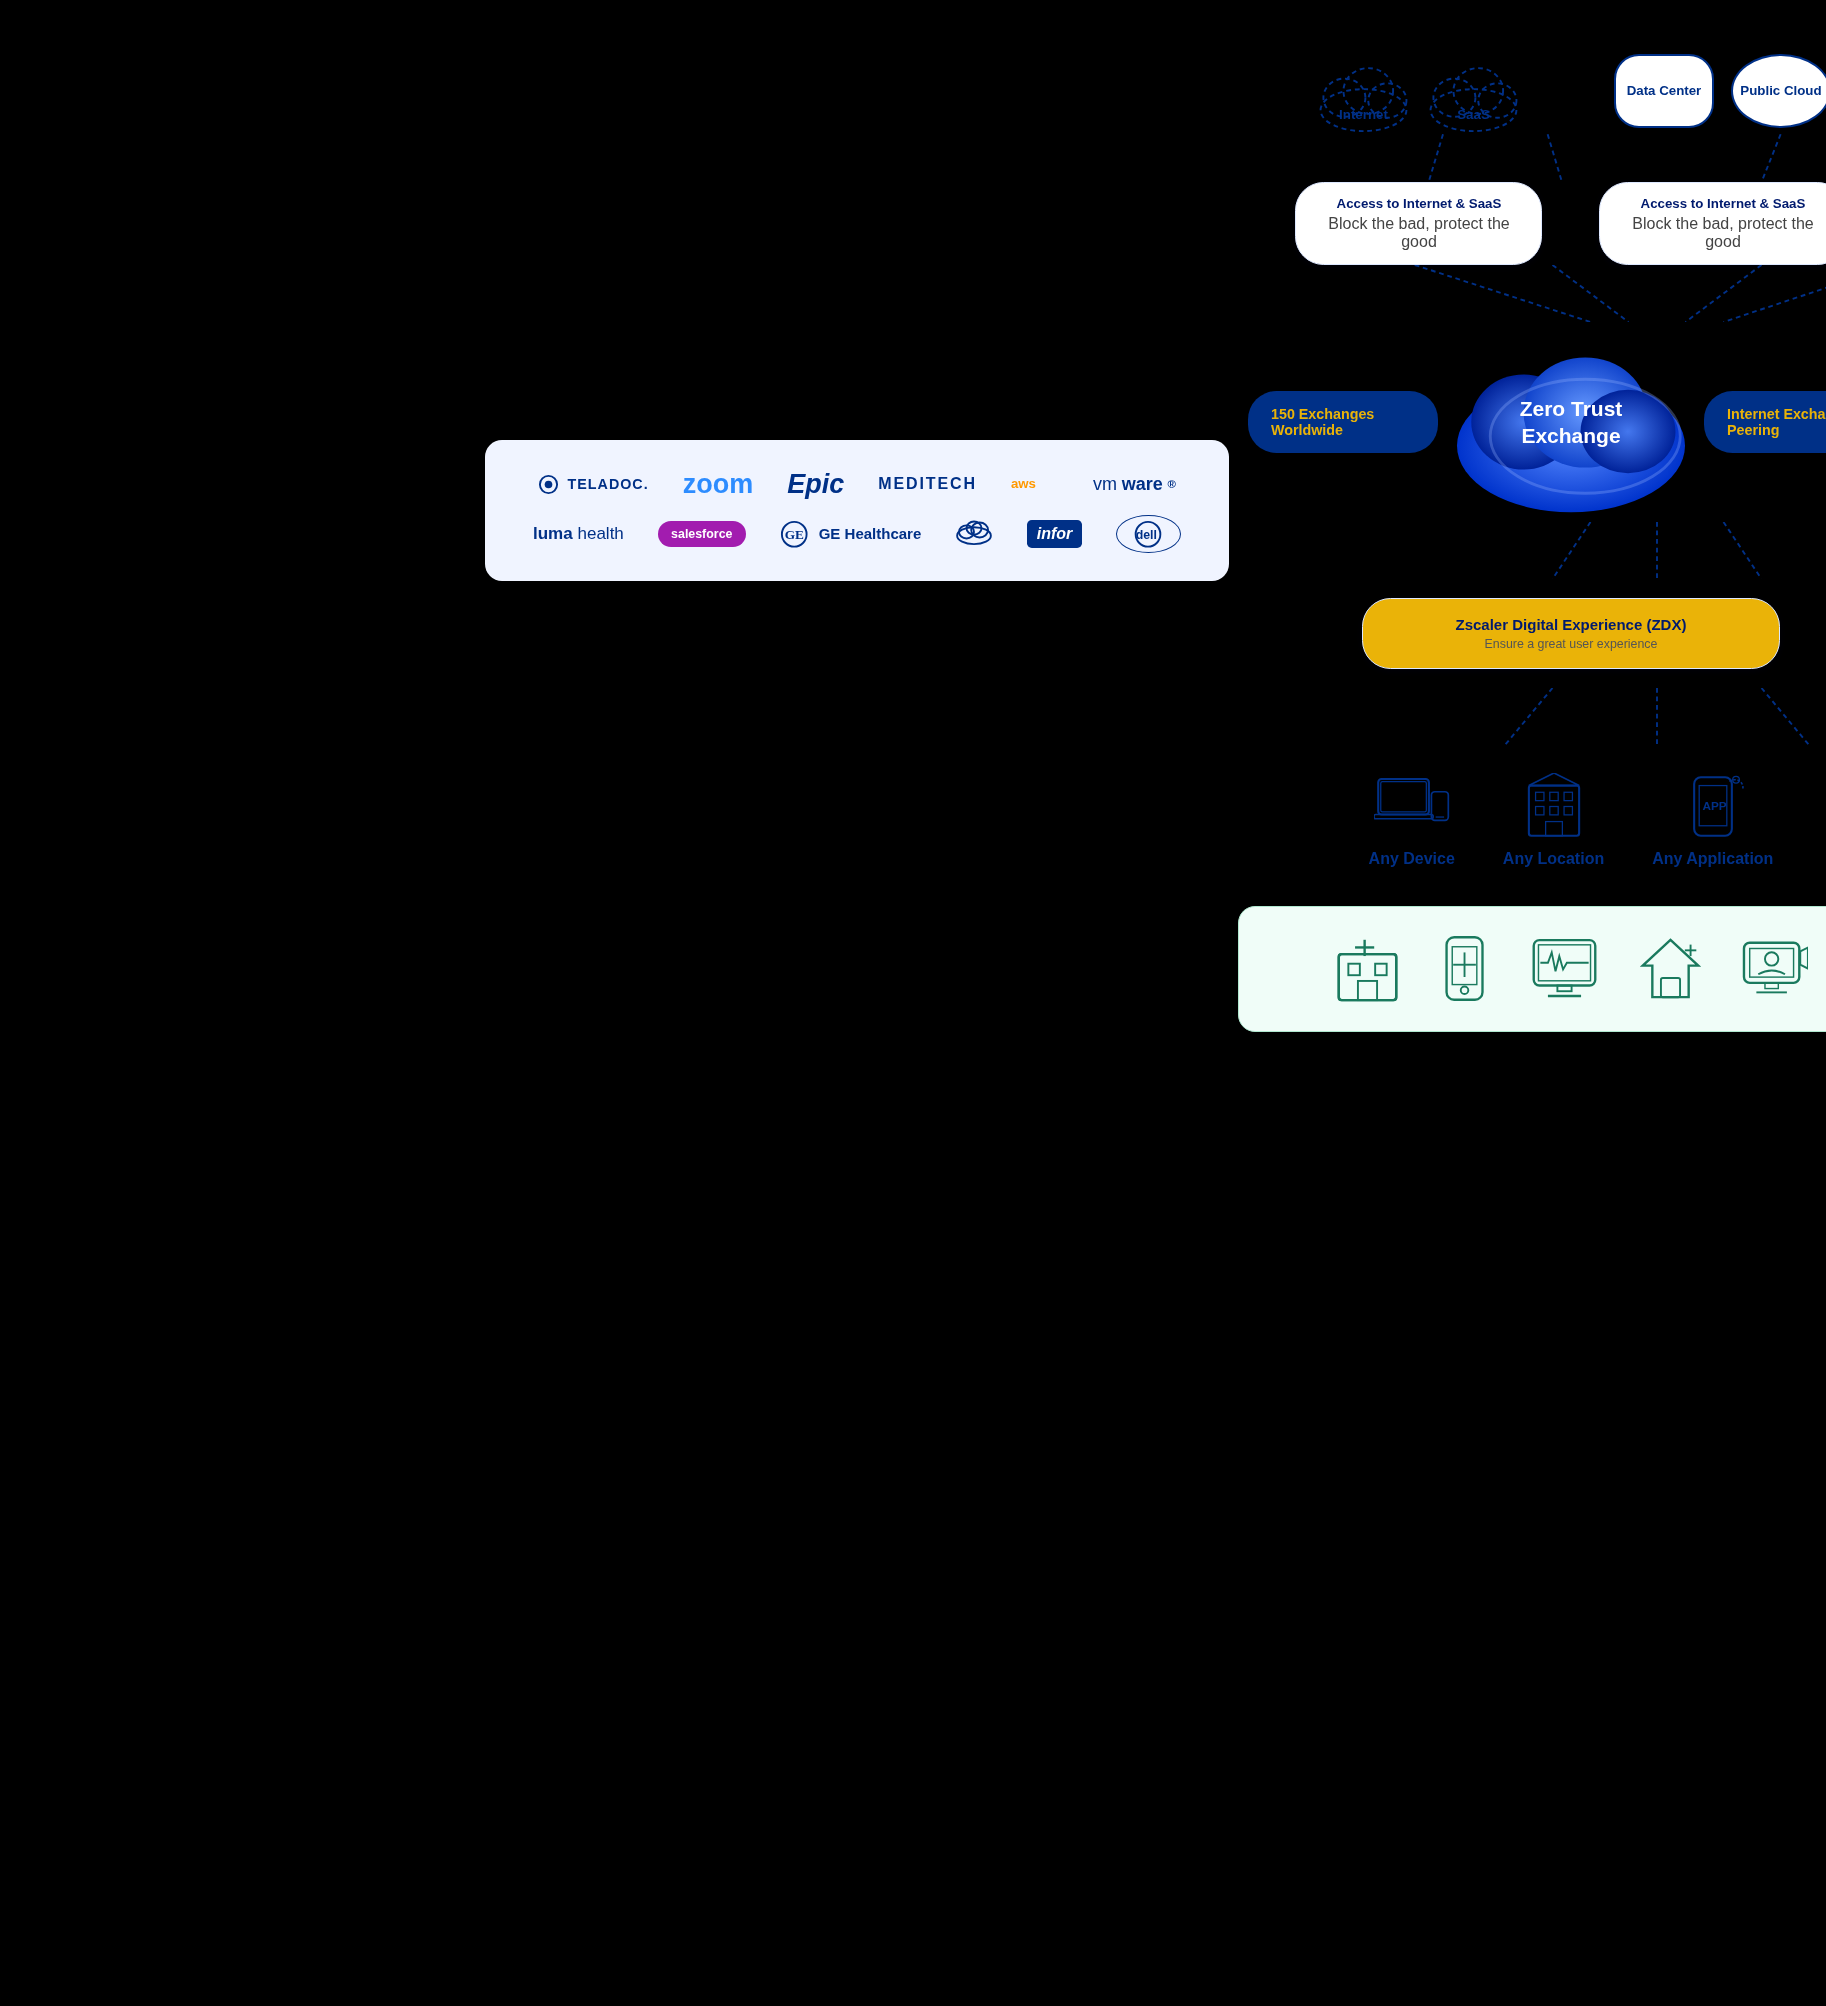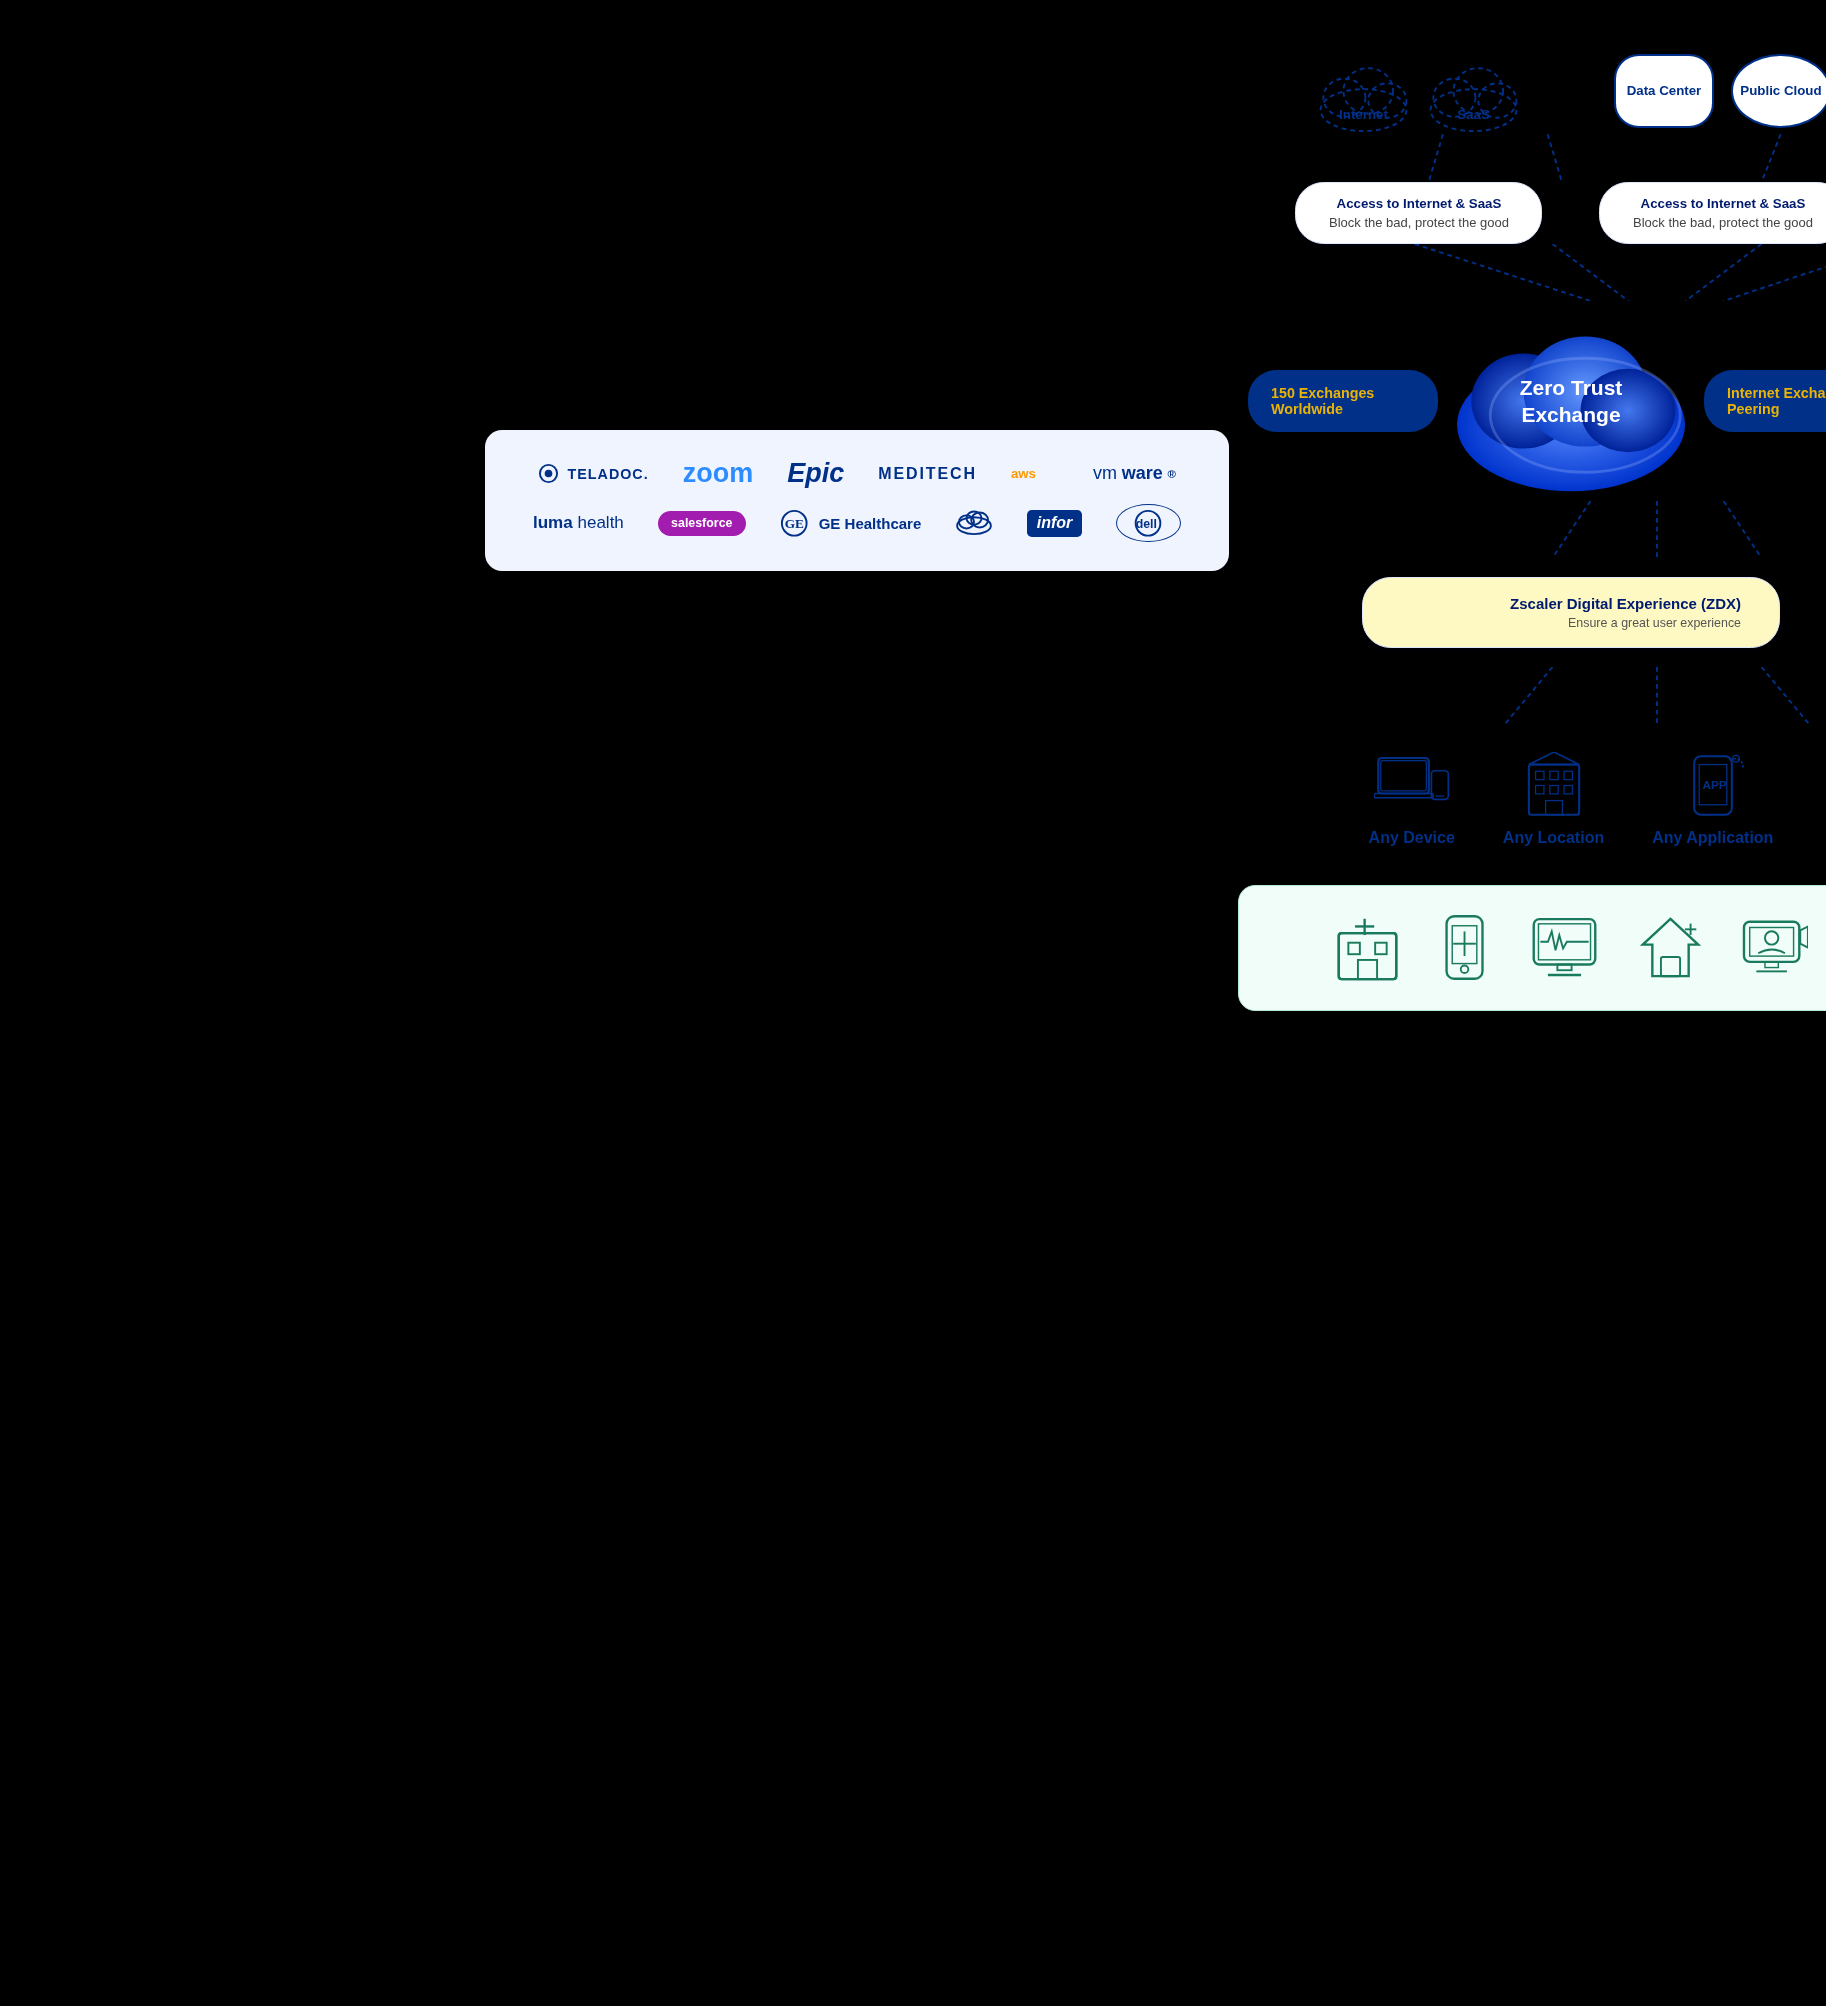--- a/index.html
+++ b/index.html
@@ -77,46 +77,46 @@
       box-shadow: 0 1.9px 7.6px rgba(0,0,128,0.08);
     }
     .info-box .title {
       font-weight: 700;
       color: #001a6e;
       font-size: 13.3px;
       margin-bottom: 3.8px;
     }
     .info-box .subtitle {
       color: #444;
-      font-size: 13px;
+      font-size: 16px;
     }
 
     .side-badge {
       background: #003087;
       color: #eab308;
       border-radius: 28.5px;
       padding: 15px 23px;
       font-size: 14.3px;
       font-weight: 600;
       text-align: left;
       width: 190px;
     }
     .zte-text {
       position: relative;
       z-index: 2;
       line-height: 1.3;
     }
 
     
     .zdx-box {
-      background: #fef9c3;
+      background: #eab308;
       border: 1.9px solid #dde8ff;
       border-radius: 28.5px;
       padding: 17px 38px;
-      text-align: right;
+      text-align: center;
       width: 418px;
       box-shadow: 0 1.9px 7.6px rgba(0,0,128,0.08);
       margin: 19px 0;
     }
     .zdx-box .title {
       font-weight: 700;
       color: #001a6e;
       font-size: 15px;
       margin-bottom: 3.8px;
     }

